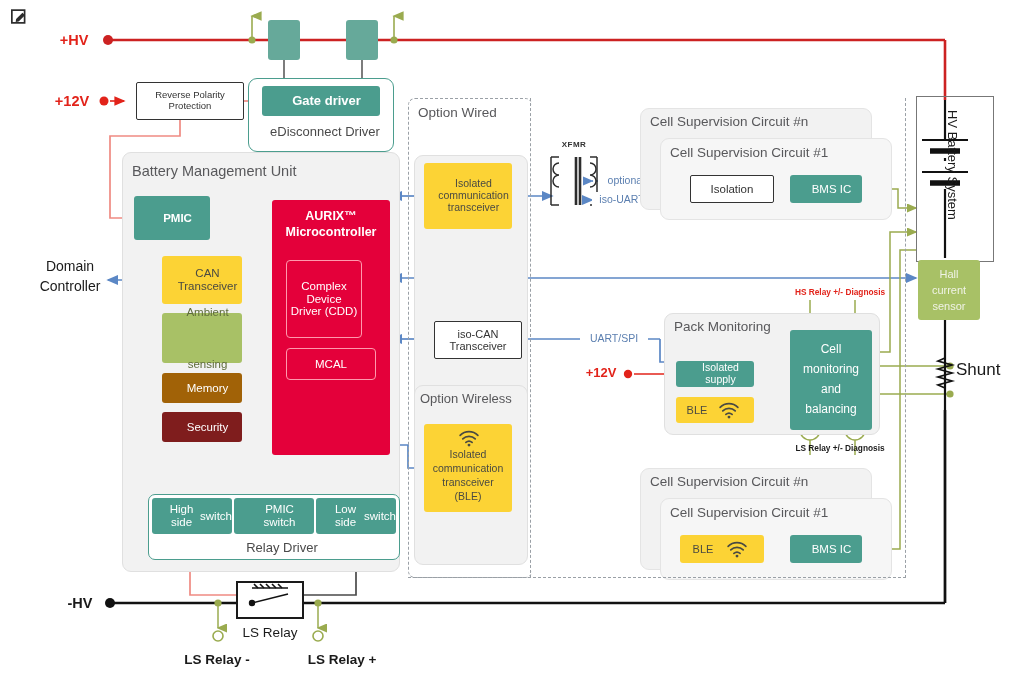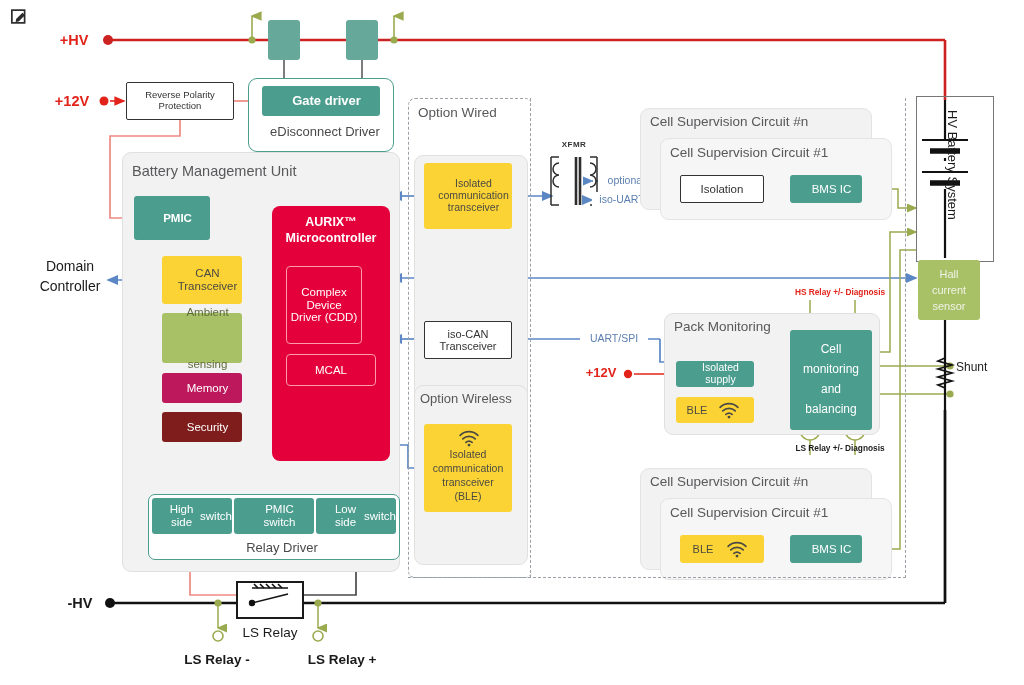--- a/index.html
+++ b/index.html
@@ -14,24 +14,24 @@
   .grp{background:#f2f2f2;border:1px solid #e0e0e0;border-radius:9px;}
   .grp-title{position:absolute;color:#58585b;font-size:13.5px;white-space:nowrap;}
   .dash{border:1.3px dashed #9aa0a6;border-radius:7px;background:transparent;}
   .csc-outer{background:#f2f2f2;border:1px solid #e4e4e4;border-radius:9px;}
   .csc-inner{background:#f6f6f6;border:1px solid #e4e4e4;border-radius:9px;}
 
   
   .teal{background:#4b9d8e;color:#fff;}
   .yellow{background:#fcd335;color:#4a4a42;}
   .olive{background:#a8c166;color:#5e6b3a;gap:39px;}
-  .plum{background:#be185d;color:#fff;}
+  .plum{background:#a16207;color:#fff;}
   .green{background:#7f1d1d;color:#fff;}
   .red{background:#e4003a;color:#fff;}
-  .white{background:#fff;color:#333;border:1.6px solid #333;}
+  .white{background:#fff;color:#333;border:1.6px solid #333;margin-left:10px;}
   .hall{background:#a8c166;color:#f0f3e6;}
 
   .blk{border-radius:3px;font-size:11.5px;padding-left:11px;}
   .blk-lg{font-size:13px;}
   .edr{background:#fff;border:1.6px solid #4b9d8e;border-radius:9px;}
 
   .port{font-weight:bold;font-size:14.5px;}
   .red-t{color:#e2231a;}
   .blk-t{color:#1a1a1a;}
   .tiny{font-size:8px;font-weight:bold;letter-spacing:.4px;}
@@ -300,21 +300,21 @@
   <div class="abs white lbl" style="left:126px;top:82px;width:108px;height:38px;border-radius:2px;flex-direction:column;font-size:9.5px;color:#333;">
     <span>Reverse Polarity</span>
     <span>Protection</span>
   </div>
 
   <div class="abs grp" style="left:122px;top:152px;width:278px;height:420px;"></div>
   <div class="grp-title" style="left:132px;top:163px;font-size:14.5px;">Battery Management Unit</div>
 
   <div class="abs teal blk lbl" style="left:134px;top:196px;width:76px;height:44px;font-weight:bold;">PMIC</div>
 
-  <div class="abs red blk" style="left:272px;top:206px;width:118px;height:255px;border-radius:8px;">
+  <div class="abs red blk" style="left:272px;top:200px;width:118px;height:255px;border-radius:3px;">
     <div class="lbl" style="left:0;top:8px;width:118px;height:16px;font-weight:bold;font-size:12.5px;color:#fff;">AURIX™</div>
     <div class="lbl" style="left:0;top:24px;width:118px;height:16px;font-weight:bold;font-size:12.5px;color:#fff;">Microcontroller</div>
     <div class="abs lbl" style="left:14px;top:60px;width:76px;height:78px;border:1.3px solid #ff99ad;border-radius:4px;flex-direction:column;font-size:11.5px;color:#fff;">
       <span>Complex</span>
       <span>Device</span>
       <span>Driver (CDD)</span>
     </div>
     <div class="abs lbl" style="left:14px;top:148px;width:90px;height:32px;border:1.3px solid #ff99ad;border-radius:4px;font-size:11.5px;color:#fff;">MCAL</div>
   </div>
 
@@ -437,15 +437,15 @@
   <div class="abs" style="left:916px;top:96px;width:78px;height:166px;border:1.4px solid #777;background:transparent;"></div>
   <div class="abs" style="left:960px;top:110px;width:140px;height:18px;transform:rotate(90deg);transform-origin:0 0;
               font-size:13px;color:#1a1a1a;white-space:nowrap;">HV Battery System</div>
 
   <div class="abs hall blk" style="left:918px;top:260px;width:62px;height:60px;">
     <div class="lbl" style="left:0;top:7px;width:62px;height:14px;font-size:11px;">Hall</div>
     <div class="lbl" style="left:0;top:23px;width:62px;height:14px;font-size:11px;">current</div>
     <div class="lbl" style="left:0;top:39px;width:62px;height:14px;font-size:11px;">sensor</div>
   </div>
 
-  <div class="abs" style="left:956px;top:360px;width:56px;height:16px;font-size:12px;color:#1a1a1a;">Shunt</div>
+  <div class="abs" style="left:956px;top:360px;width:56px;height:16px;font-size:17px;color:#1a1a1a;">Shunt</div>
 
 </div>
 
 </body></html>

